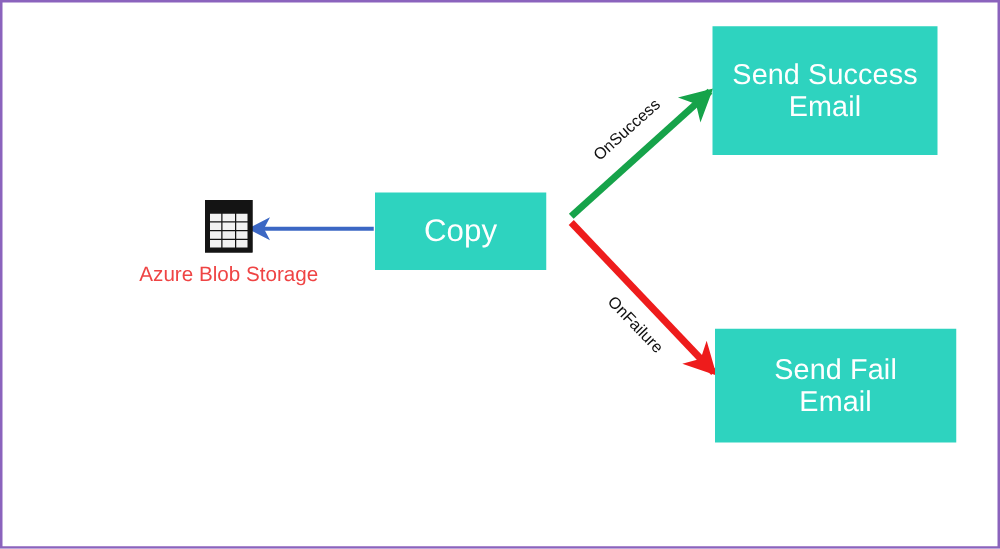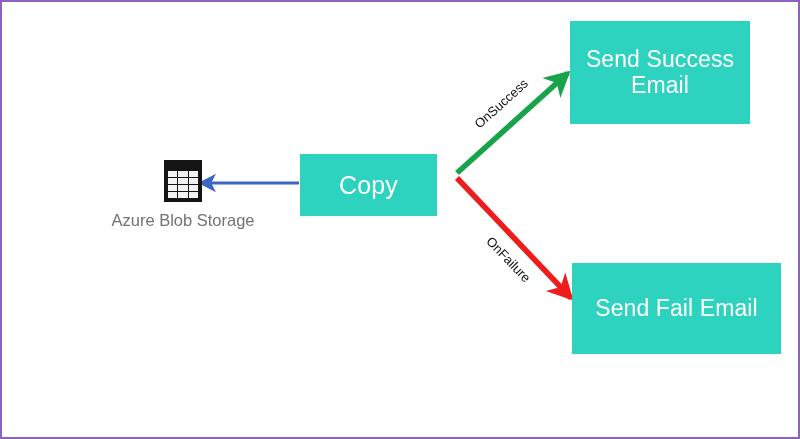--- a/index.html
+++ b/index.html
@@ -62,21 +62,21 @@
     left: 568px;
     top: 19px;
     width: 180px;
     height: 103px;
     padding: 0 4px;
   }
 
   #node-fail {
     left: 570px;
     top: 261px;
-    width: 209px;
+    width: 193px;
     height: 91px;
     padding: 0 23px;
   }
 
   
   #storage {
     position: absolute;
     left: 96px;
     top: 158px;
     width: 170px;
@@ -101,21 +101,21 @@
     margin-bottom: 1px;
   }
   .tbl-row:last-child { margin-bottom: 0; }
   .tbl-cell {
     flex: 1;
     background: #f2f2f2;
   }
   #storage-label {
     margin-top: 9px;
     font-size: 16.5px;
-    color: #737373;
+    color: #ef4444;
     white-space: nowrap;
     text-align: right;
   }
 
   
   .edge-label {
     position: absolute;
     font-size: 13px;
     color: #101010;
     white-space: nowrap;

